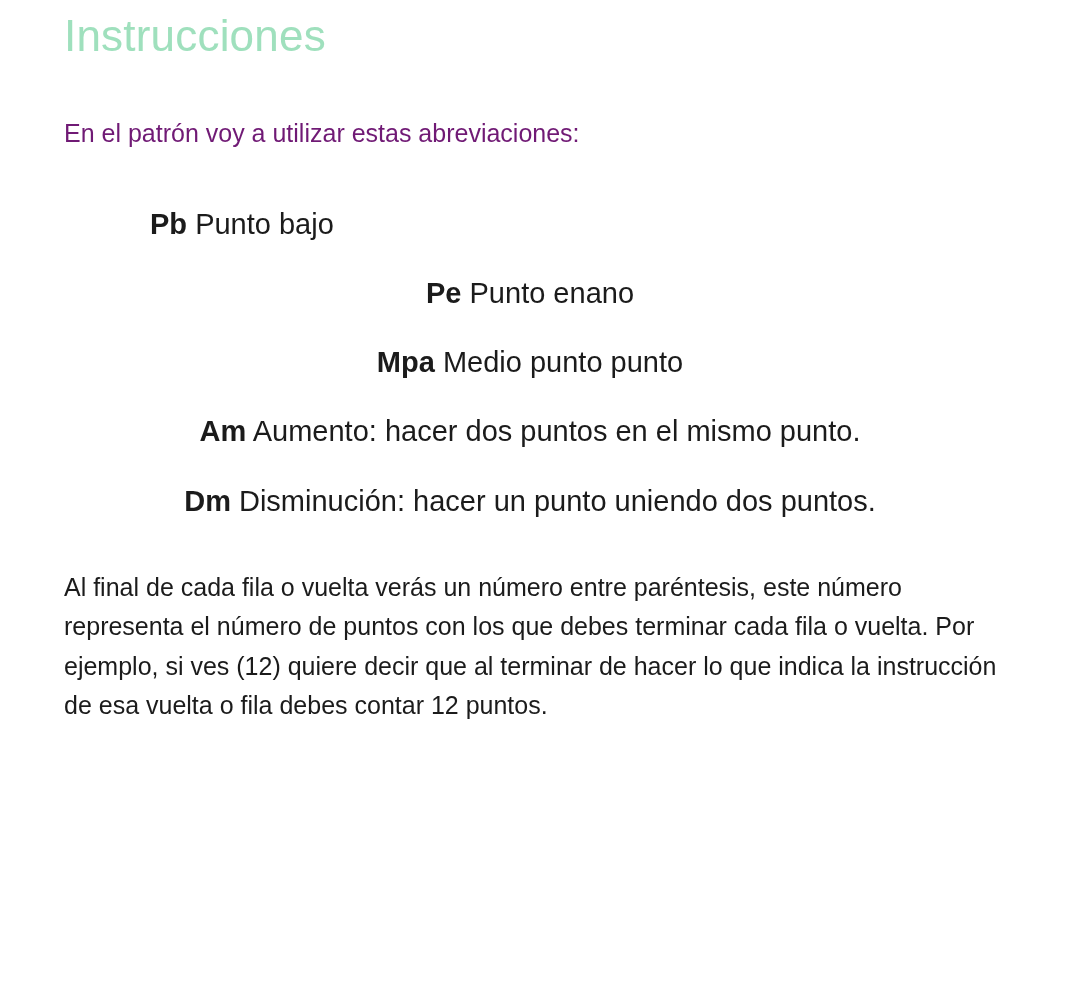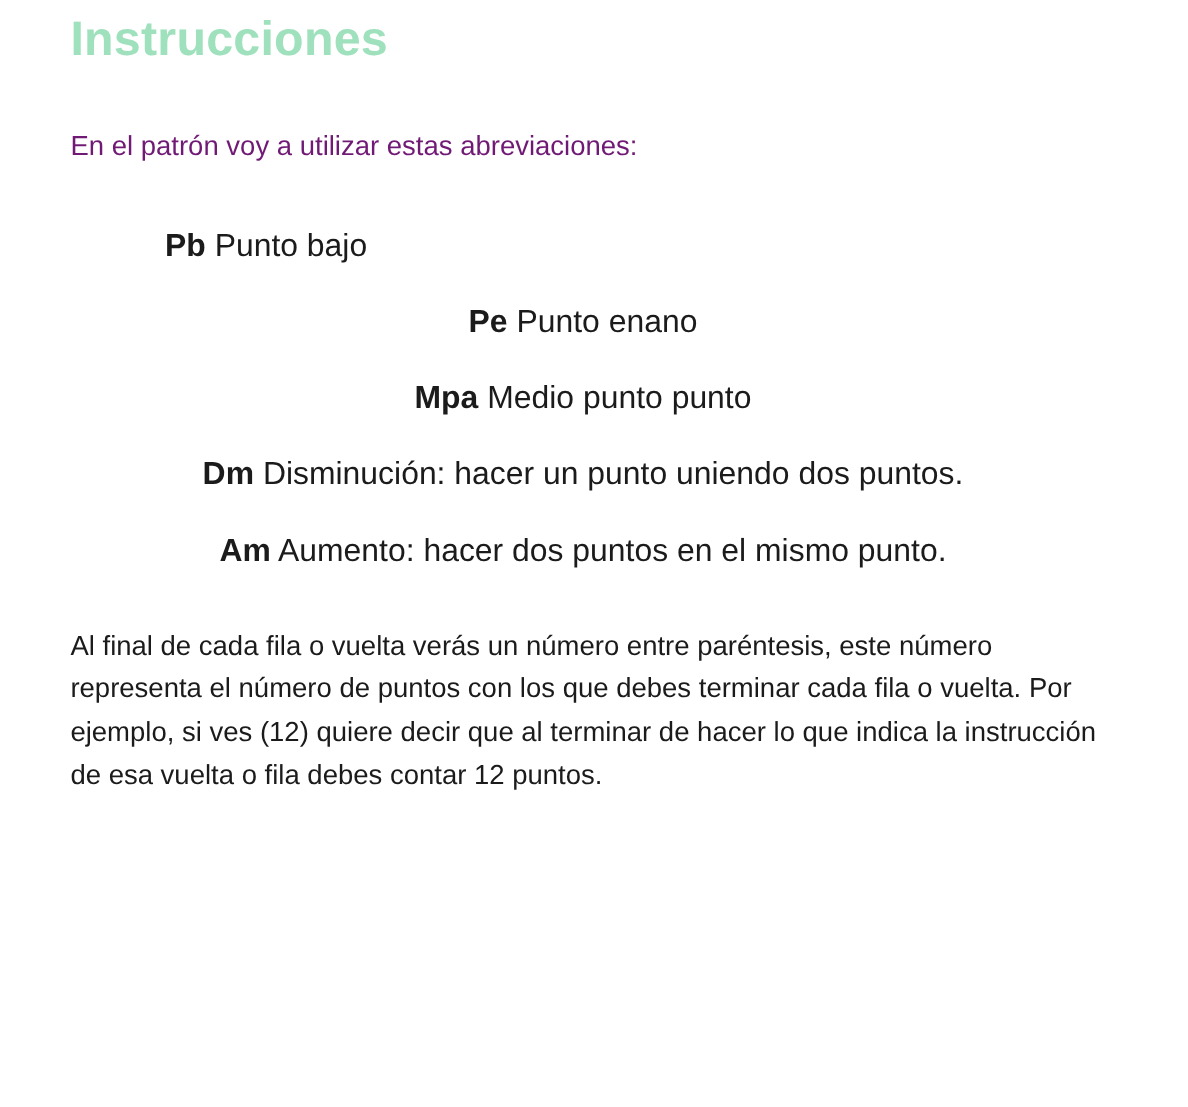--- a/index.html
+++ b/index.html
@@ -20,21 +20,21 @@
     width: 1080px;
     height: 1006px;
     padding: 0 64px;
     background: #ffffff;
   }
 
   .doc-title {
     margin: 0;
     padding-top: 8px;
     font-size: 44px;
-    font-weight: 700;
+    font-weight: 400;
     line-height: 1.25;
     color: #9fe0bd;
     letter-spacing: 0.2px;
   }
 
   .intro-paragraph {
     margin: 0;
     padding-top: 52px;
     font-size: 25px;
     line-height: 1.45;
@@ -99,24 +99,24 @@
     </li>
     <li class="abbrev-item spaced">
       <span class="abbrev-term">Pe</span>
       <span class="abbrev-def">Punto enano</span>
     </li>
     <li class="abbrev-item spaced">
       <span class="abbrev-term">Mpa</span>
       <span class="abbrev-def">Medio punto punto</span>
     </li>
     <li class="abbrev-item spaced">
+      <span class="abbrev-term">Am</span>
+      <span class="abbrev-def">Aumento: hacer dos puntos en el mismo punto.</span>
+    </li>
+    <li class="abbrev-item spaced">
       <span class="abbrev-term">Dm</span>
       <span class="abbrev-def">Disminución: hacer un punto uniendo dos puntos.</span>
-    </li>
-    <li class="abbrev-item spaced">
-      <span class="abbrev-term">Am</span>
-      <span class="abbrev-def">Aumento: hacer dos puntos en el mismo punto.</span>
     </li>
   </ul>
 
   <p class="closing-paragraph">Al final de cada fila o vuelta verás un número entre paréntesis, este número representa el número de puntos con los que debes terminar cada fila o vuelta. Por ejemplo, si ves (12) quiere decir que al terminar de hacer lo que indica la instrucción de esa vuelta o fila debes contar 12 puntos.</p>
 
 </div>
 
 </body></html>

